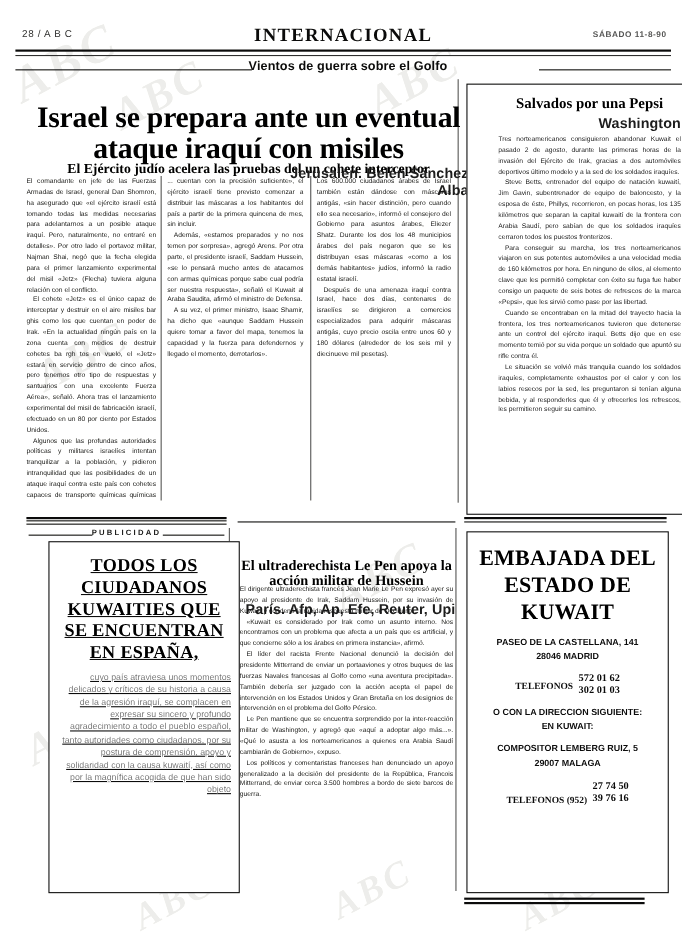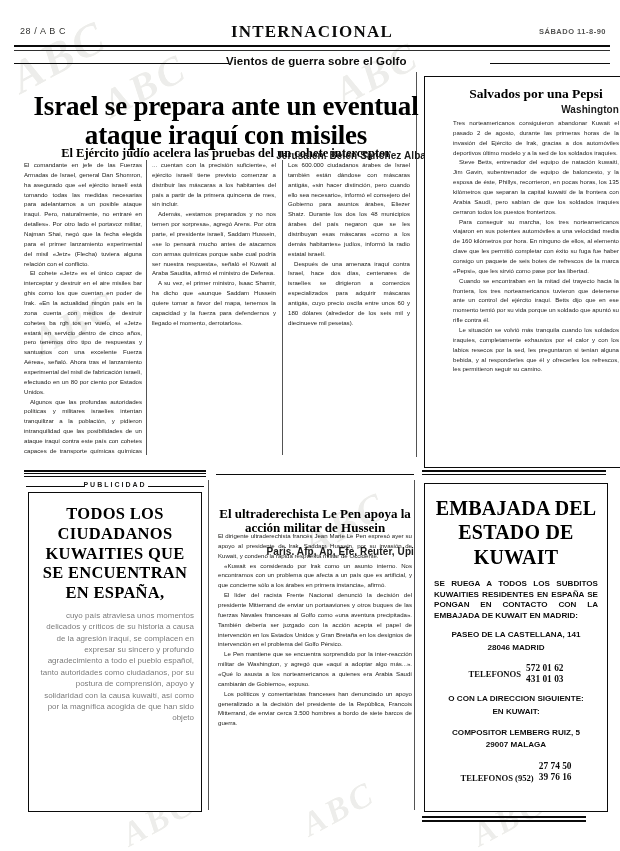--- a/index.html
+++ b/index.html
@@ -41,21 +41,21 @@
   
   .vrule{position:absolute;width:0;border-left:.7px solid #555;}
 
   
   .hl-main{position:absolute;left:26px;width:400px;top:74px;text-align:center;
            font-family:"Liberation Serif",serif;font-weight:700;font-size:27px;
            line-height:1.08;color:#000;letter-spacing:-.2px;}
   .subhl{position:absolute;left:26px;width:400px;top:136px;text-align:center;
          font-family:"Liberation Serif",serif;font-weight:700;font-size:12.5px;
          color:#000;}
-  .byline{font-family:"Liberation Sans",sans-serif;font-size:10px;font-weight:700;
+  .byline{font-family:"Liberation Sans",sans-serif;font-size:13px;font-weight:700;
           text-align:right;color:#222;letter-spacing:.1px;}
 
   
   .col{position:absolute;font-family:"Liberation Sans",sans-serif;
        font-size:6.1px;line-height:1.62;text-align:justify;color:#1a1a1a;
        overflow:hidden;}
   .col p{margin:0 0 0 0;text-indent:6px;}
   .col p.first{text-indent:0;}
 
   
@@ -168,21 +168,21 @@
 
   <div class="dblrule" style="left:24px;top:470px;width:182px;">
     <i style="height:1.6px;"></i>
       <i style="height:1.2px;margin-top:1.6px;"></i>
       <i style="height:.8px;margin-top:1.6px;"></i>
   </div>
   <div class="pub-label" style="left:24px;top:481px;width:182px;background:#fdfdfb;">PUBLICIDAD</div>
   <div class="pub-rule" style="left:26px;top:486px;width:58px;border-top:1px solid #111;"></div>
   <div class="pub-rule" style="left:148px;top:486px;width:56px;border-top:1px solid #111;"></div>
 
-  <div class="adbox" style="left:28px;top:492px;width:172px;height:318px;">
+  <div class="adbox" style="left:44px;top:492px;width:172px;height:318px;text-decoration:underline;">
     <div class="ad-hl kw-hl" style="margin:11px 8px 7px 8px;">TODOS LOS CIUDADANOS KUWAITIES QUE SE ENCUENTRAN EN ESPAÑA,</div>
     <div class="ad-body kw-body" style="margin:0 7px;">cuyo país atraviesa unos momentos delicados y críticos de su historia a causa de la agresión iraquí, se complacen en expresar su sincero y profundo agradecimiento a todo el pueblo español, tanto autoridades como ciudadanos, por su postura de comprensión, apoyo y solidaridad con la causa kuwaití, así como por la magnífica acogida de que han sido objeto</div>
   </div>
 
   <div class="dblrule" style="left:216px;top:474px;width:198px;">
     <i style="height:1.4px;"></i>
   </div>
   <h2 class="hl-lepen" style="left:216px;width:198px;top:496px;">El ultraderechista Le Pen apoya la acción militar de Hussein</h2>
   <div class="byline" style="position:absolute;left:216px;width:198px;top:519px;margin-top:27px;">París. Afp, Ap, Efe, Reuter, Upi</div>
   <div class="col" style="left:218px;width:194px;top:531px;height:280px;">
@@ -192,28 +192,27 @@
     <p>Le Pen mantiene que se encuentra sorprendido por la inter-reacción militar de Washington, y agregó que «aquí a adoptar algo más...». «Qué lo asusta a los norteamericanos a quienes era Arabia Saudí cambiarán de Gobierno», expuso.</p>
     <p>Los políticos y comentaristas franceses han denunciado un apoyo generalizado a la decisión del presidente de la República, Francois Mitterrand, de enviar cerca 3.500 hombres a bordo de siete barcos de guerra.</p>
   </div>
 
   <div class="dblrule" style="left:422px;top:470px;width:184px;">
     <i style="height:2px;"></i>
       <i style="height:1.3px;margin-top:1.8px;"></i>
   </div>
   <div class="adbox" style="left:424px;top:483px;width:182px;height:327px;">
     <div class="ad-hl emb-hl" style="margin:12px 8px 10px 8px;">EMBAJADA DEL ESTADO DE KUWAIT</div>
-    <div class="emb-p" style="margin:0 9px 9px 9px;">SE RUEGA A TODOS LOS SUBDITOS KUWAITIES RESIDENTES EN ESPAÑA SE PONGAN EN CONTACTO CON LA EMBAJADA DE KUWAIT EN MADRID:</div>
     <div class="emb-c" style="margin:0 6px;">PASEO DE LA CASTELLANA, 141</div>
     <div class="emb-c" style="margin:2px 6px 9px 6px;text-align:center;">28046 MADRID</div>
     <div class="emb-tel" style="margin:0 6px 9px 6px;">
       <span class="lbl">TELEFONOS</span>
       <span class="nums">
         <span>572 01 62</span><br>
-        <span>431 01 03</span>
+        <span>302 01 03</span>
       </span>
     </div>
     <div class="emb-c" style="margin:0 6px;">O CON LA DIRECCION SIGUIENTE:</div>
     <div class="emb-c" style="margin:2px 6px 10px 6px;">EN KUWAIT:</div>
     <div class="emb-c" style="margin:0 4px;">COMPOSITOR LEMBERG RUIZ, 5</div>
     <div class="emb-c" style="margin:2px 6px 10px 6px;">29007 MALAGA</div>
     <div class="emb-tel" style="margin:0 6px;align-items:flex-end;">
       <span class="lbl">TELEFONOS (952)</span>
       <span class="nums">
         <span>27 74 50</span><br>

